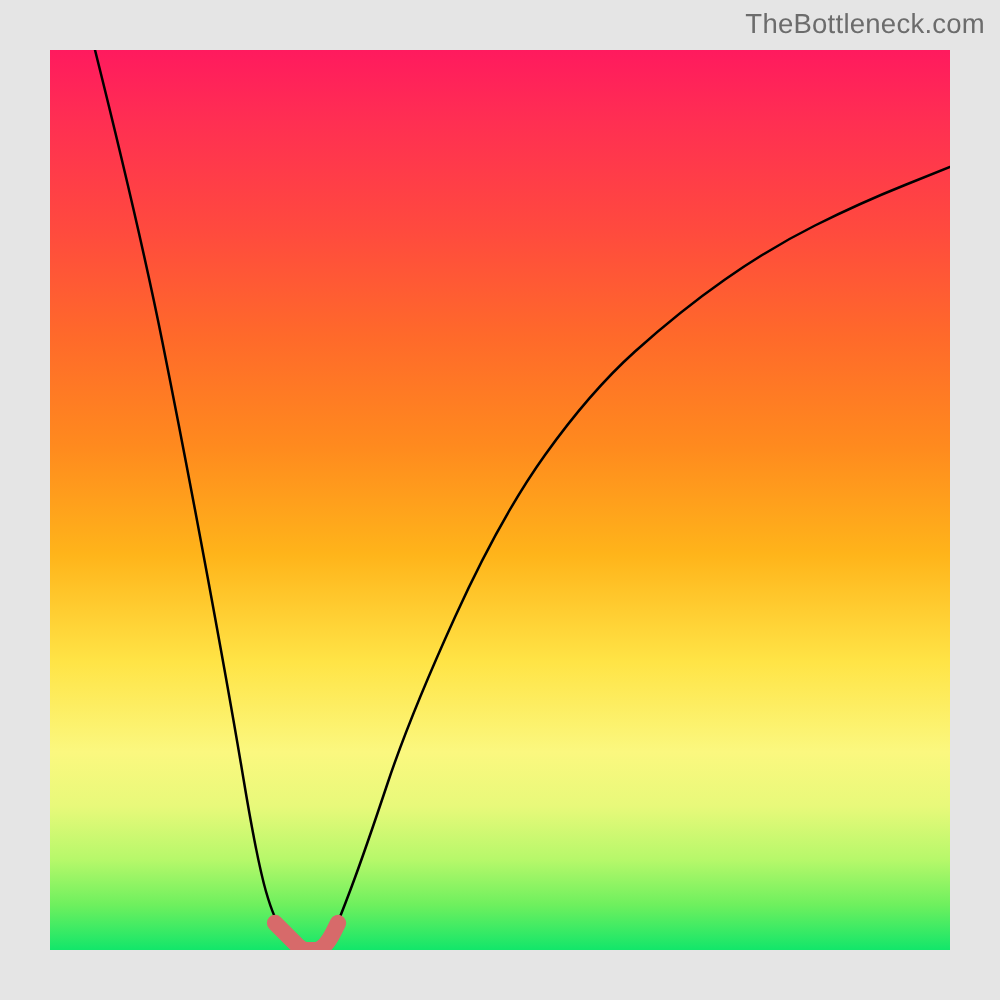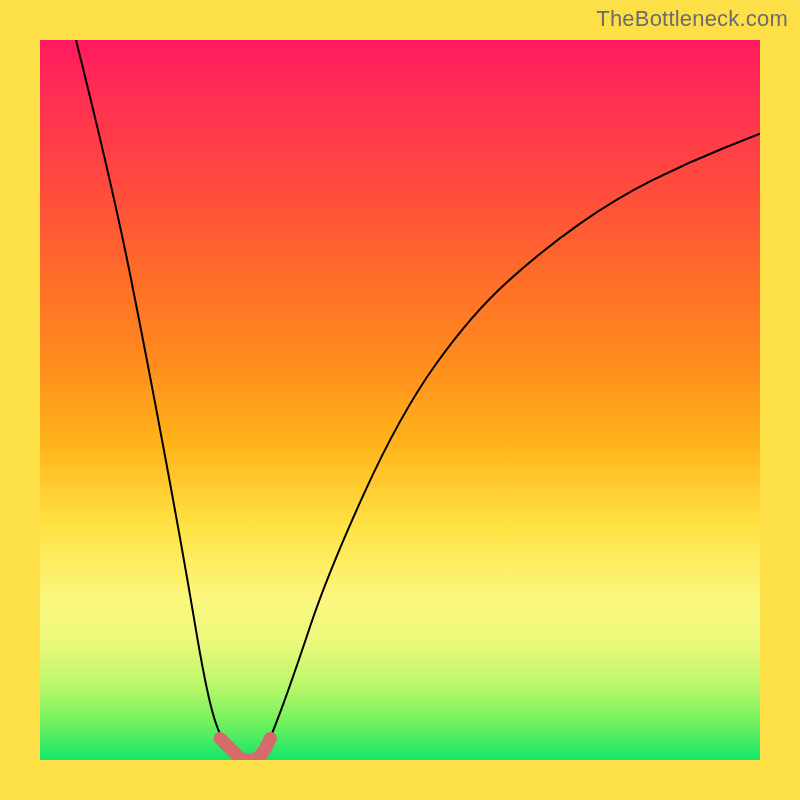--- a/index.html
+++ b/index.html
@@ -7,21 +7,21 @@
     padding: 0;
     width: 800px;
     height: 800px;
     background: #000;
     overflow: hidden;
     font-family: Arial, Helvetica, sans-serif;
   }
   .frame {
     position: absolute;
     inset: 0;
-    background: #fde047;
+    background: #e5e5e5;
   }
   .plot-area {
     position: absolute;
     left: 40px;
     top: 40px;
     width: 720px;
     height: 720px;
     overflow: hidden;
   }
   .gradient {

